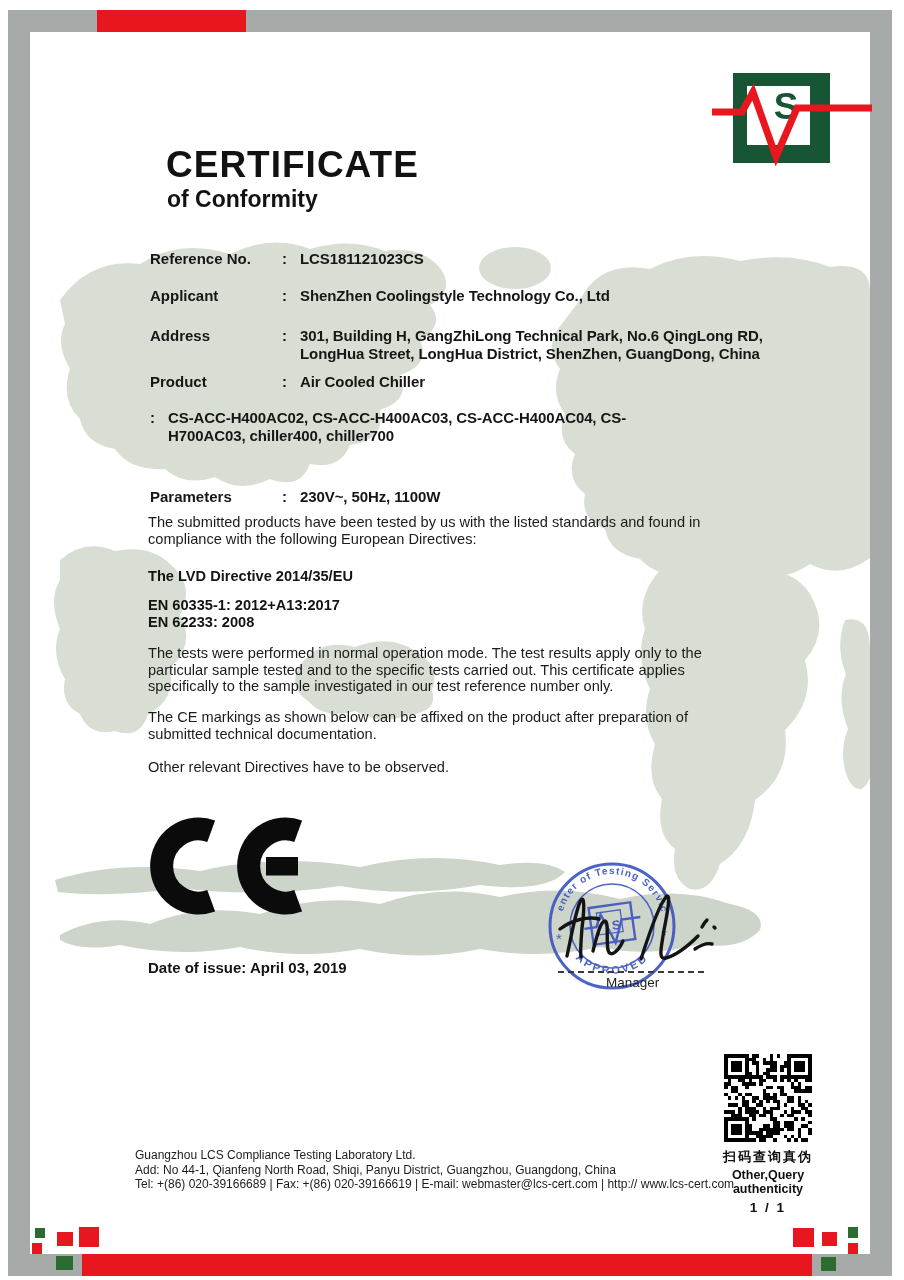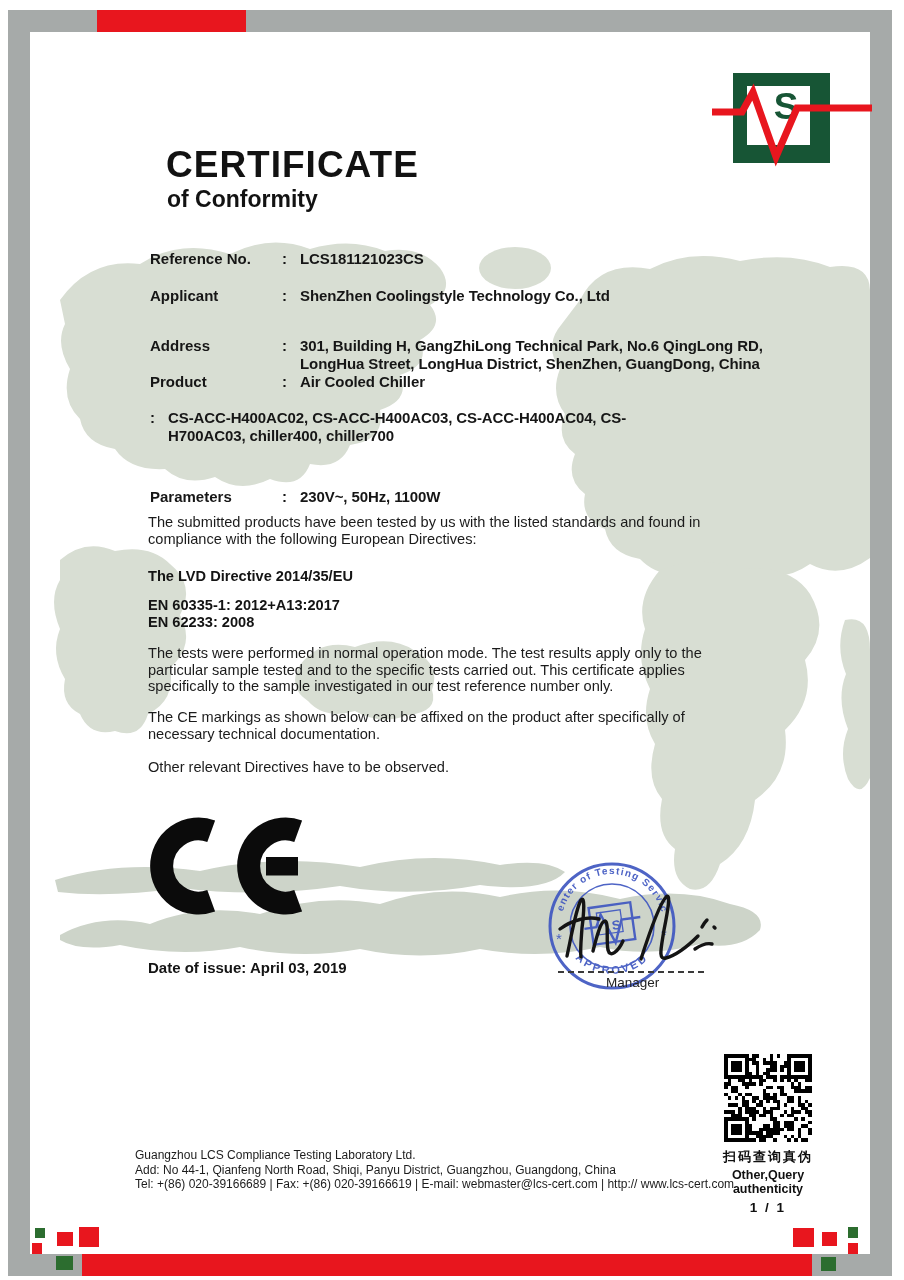--- a/index.html
+++ b/index.html
@@ -100,21 +100,21 @@
 <div class="abs frow" style="top:250px;">
   <span class="lbl">Reference No.</span>
   <span class="col">:</span>
   <span class="val">LCS181121023CS</span>
 </div>
 <div class="abs frow" style="top:287px;">
   <span class="lbl">Applicant</span>
   <span class="col">:</span>
   <span class="val">ShenZhen Coolingstyle Technology Co., Ltd</span>
 </div>
-<div class="abs frow" style="top:337px;">
+<div class="abs frow" style="top:327px;">
   <span class="lbl">Address</span>
   <span class="col">:</span>
   <span class="val">
     <div>301, Building H, GangZhiLong Technical Park, No.6 QingLong RD,</div>
     <div>LongHua Street, LongHua District, ShenZhen, GuangDong, China</div>
   </span>
 </div>
 <div class="abs frow" style="top:373px;">
   <span class="lbl">Product</span>
   <span class="col">:</span>
@@ -133,21 +133,21 @@
   <span class="val">230V~, 50Hz, 1100W</span>
 </div>
 
 <div class="abs para" style="top:514px;">The submitted products have been tested by us with the listed standards and found in compliance with the following European Directives:</div>
 <div class="abs para bold" style="top:568px;">The LVD Directive 2014/35/EU</div>
 <div class="abs para bold" style="top:597px;">
   <div>EN 60335-1: 2012+A13:2017</div>
   <div>EN 62233: 2008</div>
 </div>
 <div class="abs para" style="top:645px;">The tests were performed in normal operation mode. The test results apply only to the particular sample tested and to the specific tests carried out. This certificate applies specifically to the sample investigated in our test reference number only.</div>
-<div class="abs para" style="top:709px;">The CE markings as shown below can be affixed on the product after specifically of necessary technical documentation.</div>
+<div class="abs para" style="top:709px;">The CE markings as shown below can be affixed on the product after preparation of submitted technical documentation.</div>
 <div class="abs para" style="top:759px;">Other relevant Directives have to be observed.</div>
 
 <svg class="abs" style="left:140px;top:805px;" width="180" height="125" viewBox="140 805 180 125">
   <path d="M211.2,831.2 A37,37 0 1 0 211.2,900.8" fill="none" stroke="#0b0b0b" stroke-width="23"></path>
   <path d="M298.2,831.2 A37,37 0 1 0 298.2,900.8" fill="none" stroke="#0b0b0b" stroke-width="23"></path>
   <rect x="266" y="857" width="32" height="18.5" fill="#0b0b0b"></rect>
 </svg>
 
 <div class="abs dateline">Date of issue: April 03, 2019</div>
 

